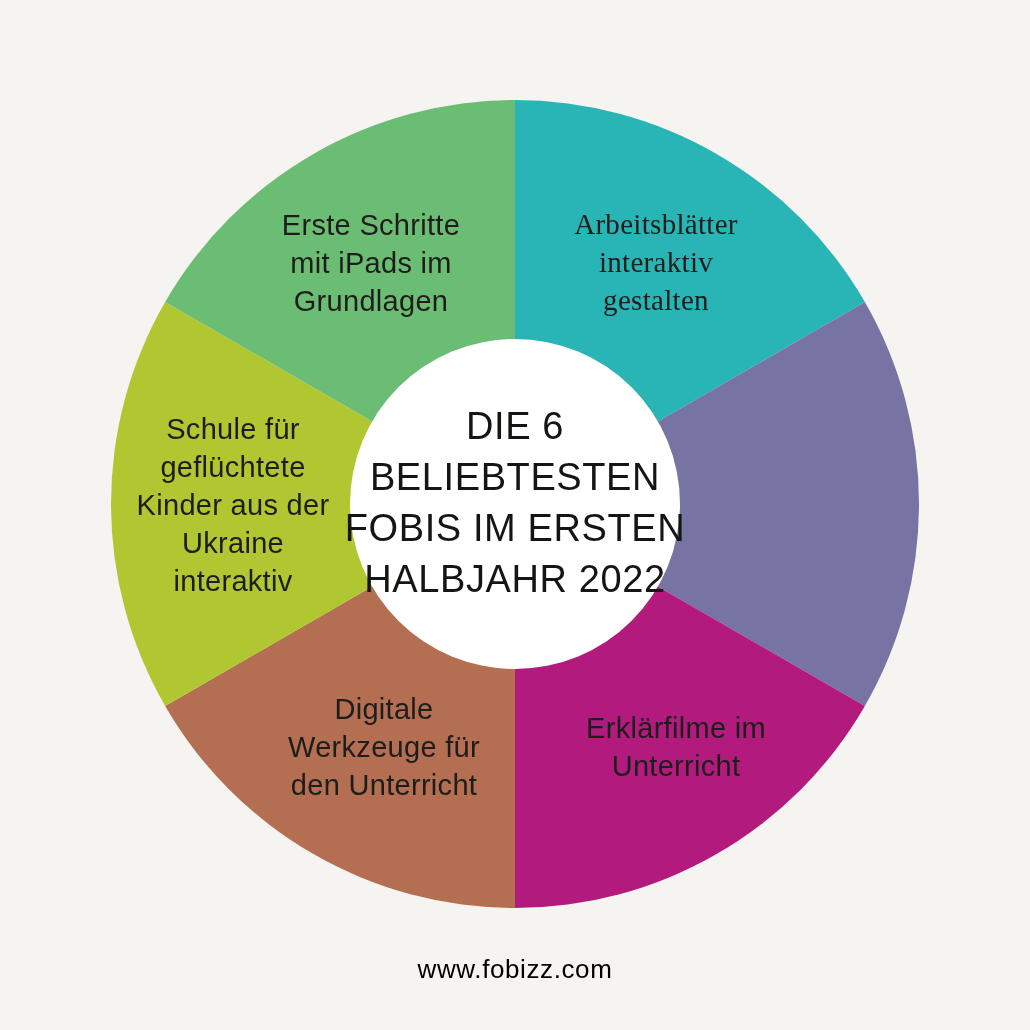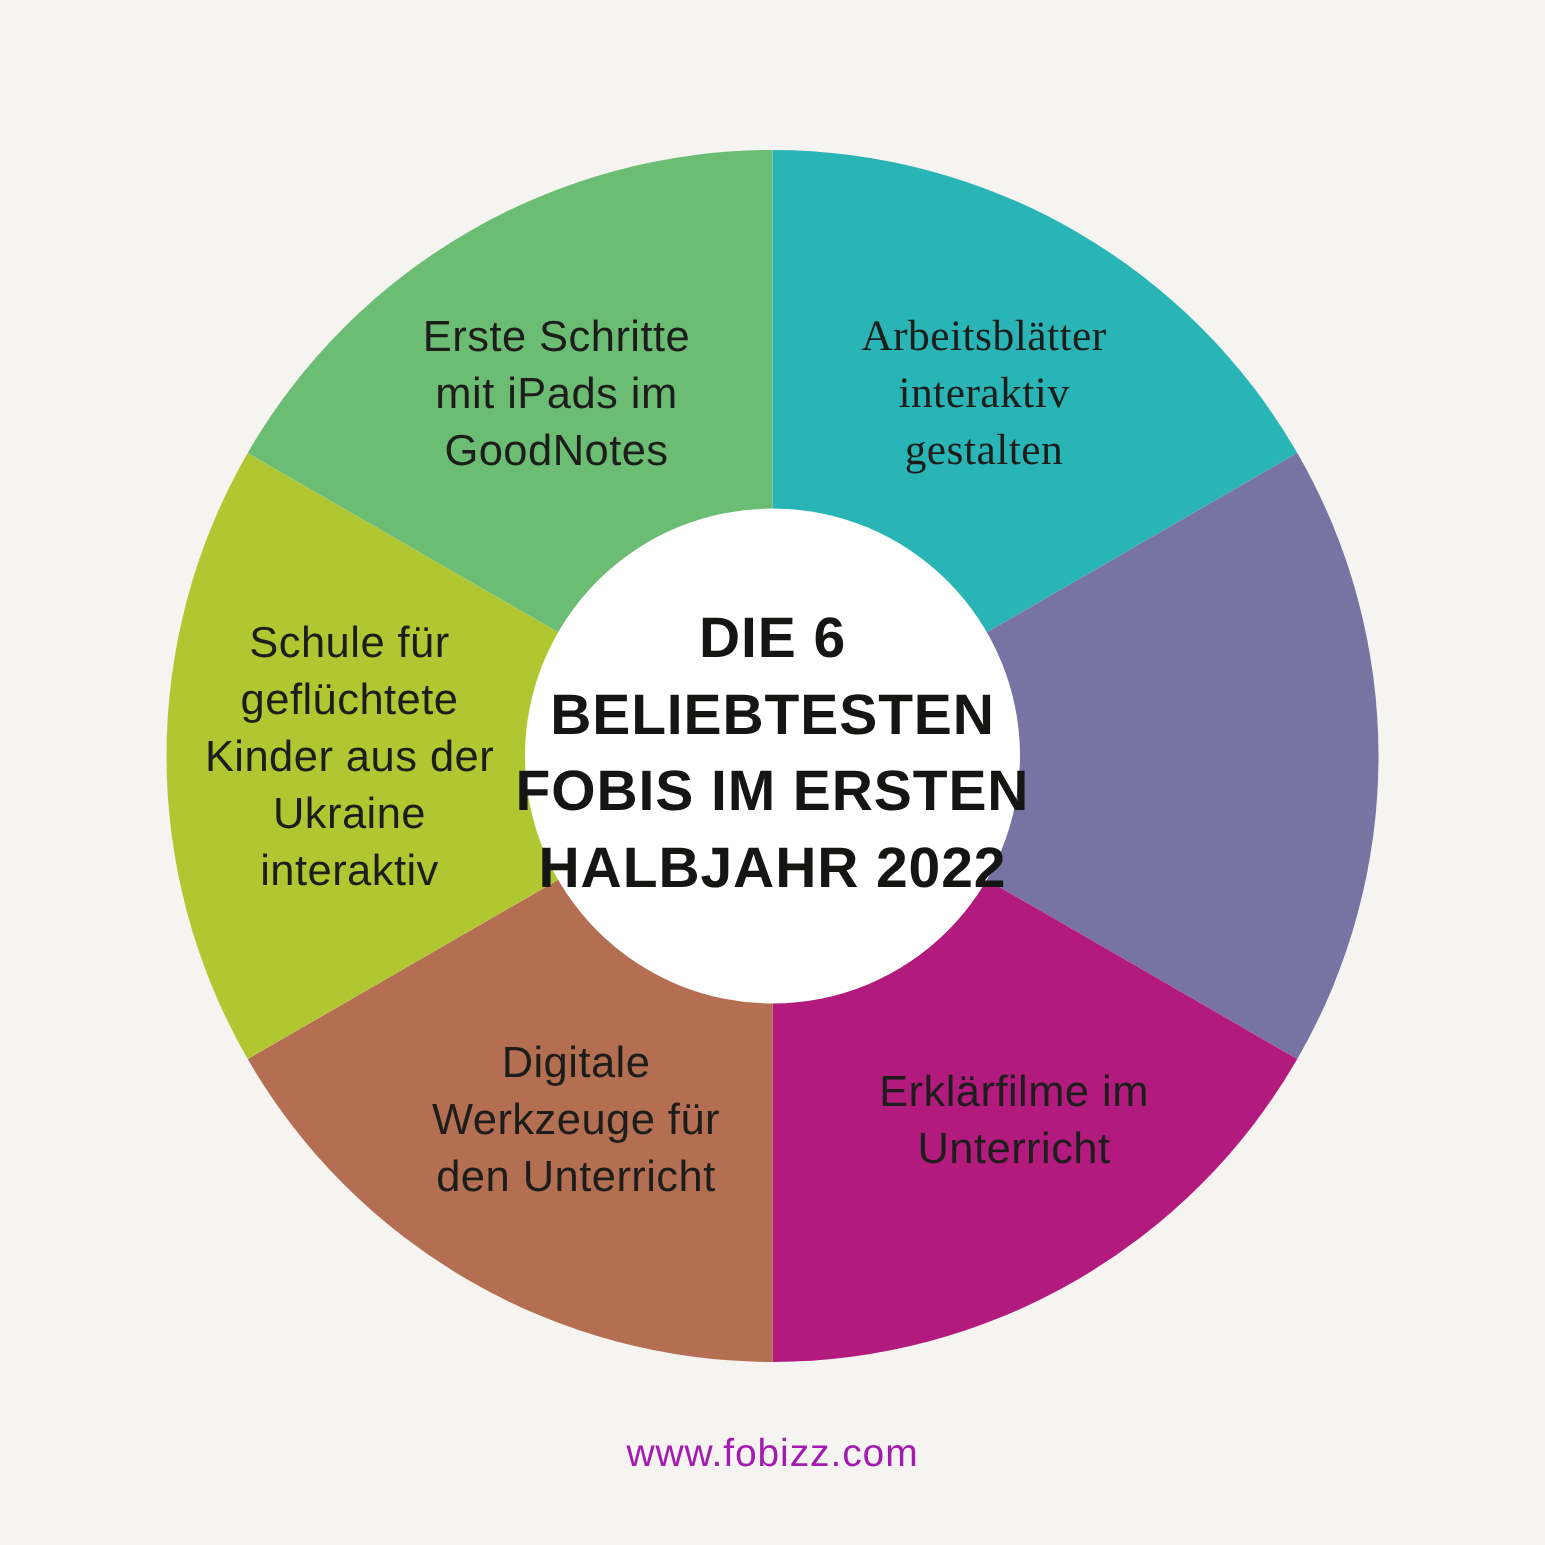--- a/index.html
+++ b/index.html
@@ -41,32 +41,32 @@
   .lbl-ukraine            { left: 233px; top: 505px; }
   .chart-title {
     position: absolute;
     left: 515px;
     top: 503px;
     transform: translate(-50%, -50%);
     text-align: center;
     white-space: pre-line;
     font-size: 38px;
     line-height: 51px;
-    font-weight: 700;
+    font-weight: 400;
     letter-spacing: 0.6px;
     color: #151513;
   }
   .footer-url {
     position: absolute;
     left: 515px;
     top: 969px;
     transform: translate(-50%, -50%);
     font-size: 26px;
     letter-spacing: 0.6px;
-    color: #a21caf;
+    color: #000000;
     font-weight: 400;
   }
 </style>
 </head>
 <body>
 
 <div class="canvas">
 
   <svg id="donut-svg" viewBox="0 0 1030 1030">
       <path d="M 515 504 L 515.00 100.00 A 404 404 0 0 1 864.87 302.00 Z" fill="#29b4b5"></path>
@@ -91,17 +91,17 @@
   <div class="seg-label lbl-digitale-werkzeuge">Digitale
 Werkzeuge für
 den Unterricht</div>
   <div class="seg-label lbl-ukraine">Schule für
 geflüchtete
 Kinder aus der
 Ukraine
 interaktiv</div>
   <div class="seg-label lbl-ipads">Erste Schritte
 mit iPads im
-GoodNotes</div>
+Grundlagen</div>
 
   <div class="footer-url">www.fobizz.com</div>
 
 </div>
 
 </body></html>

